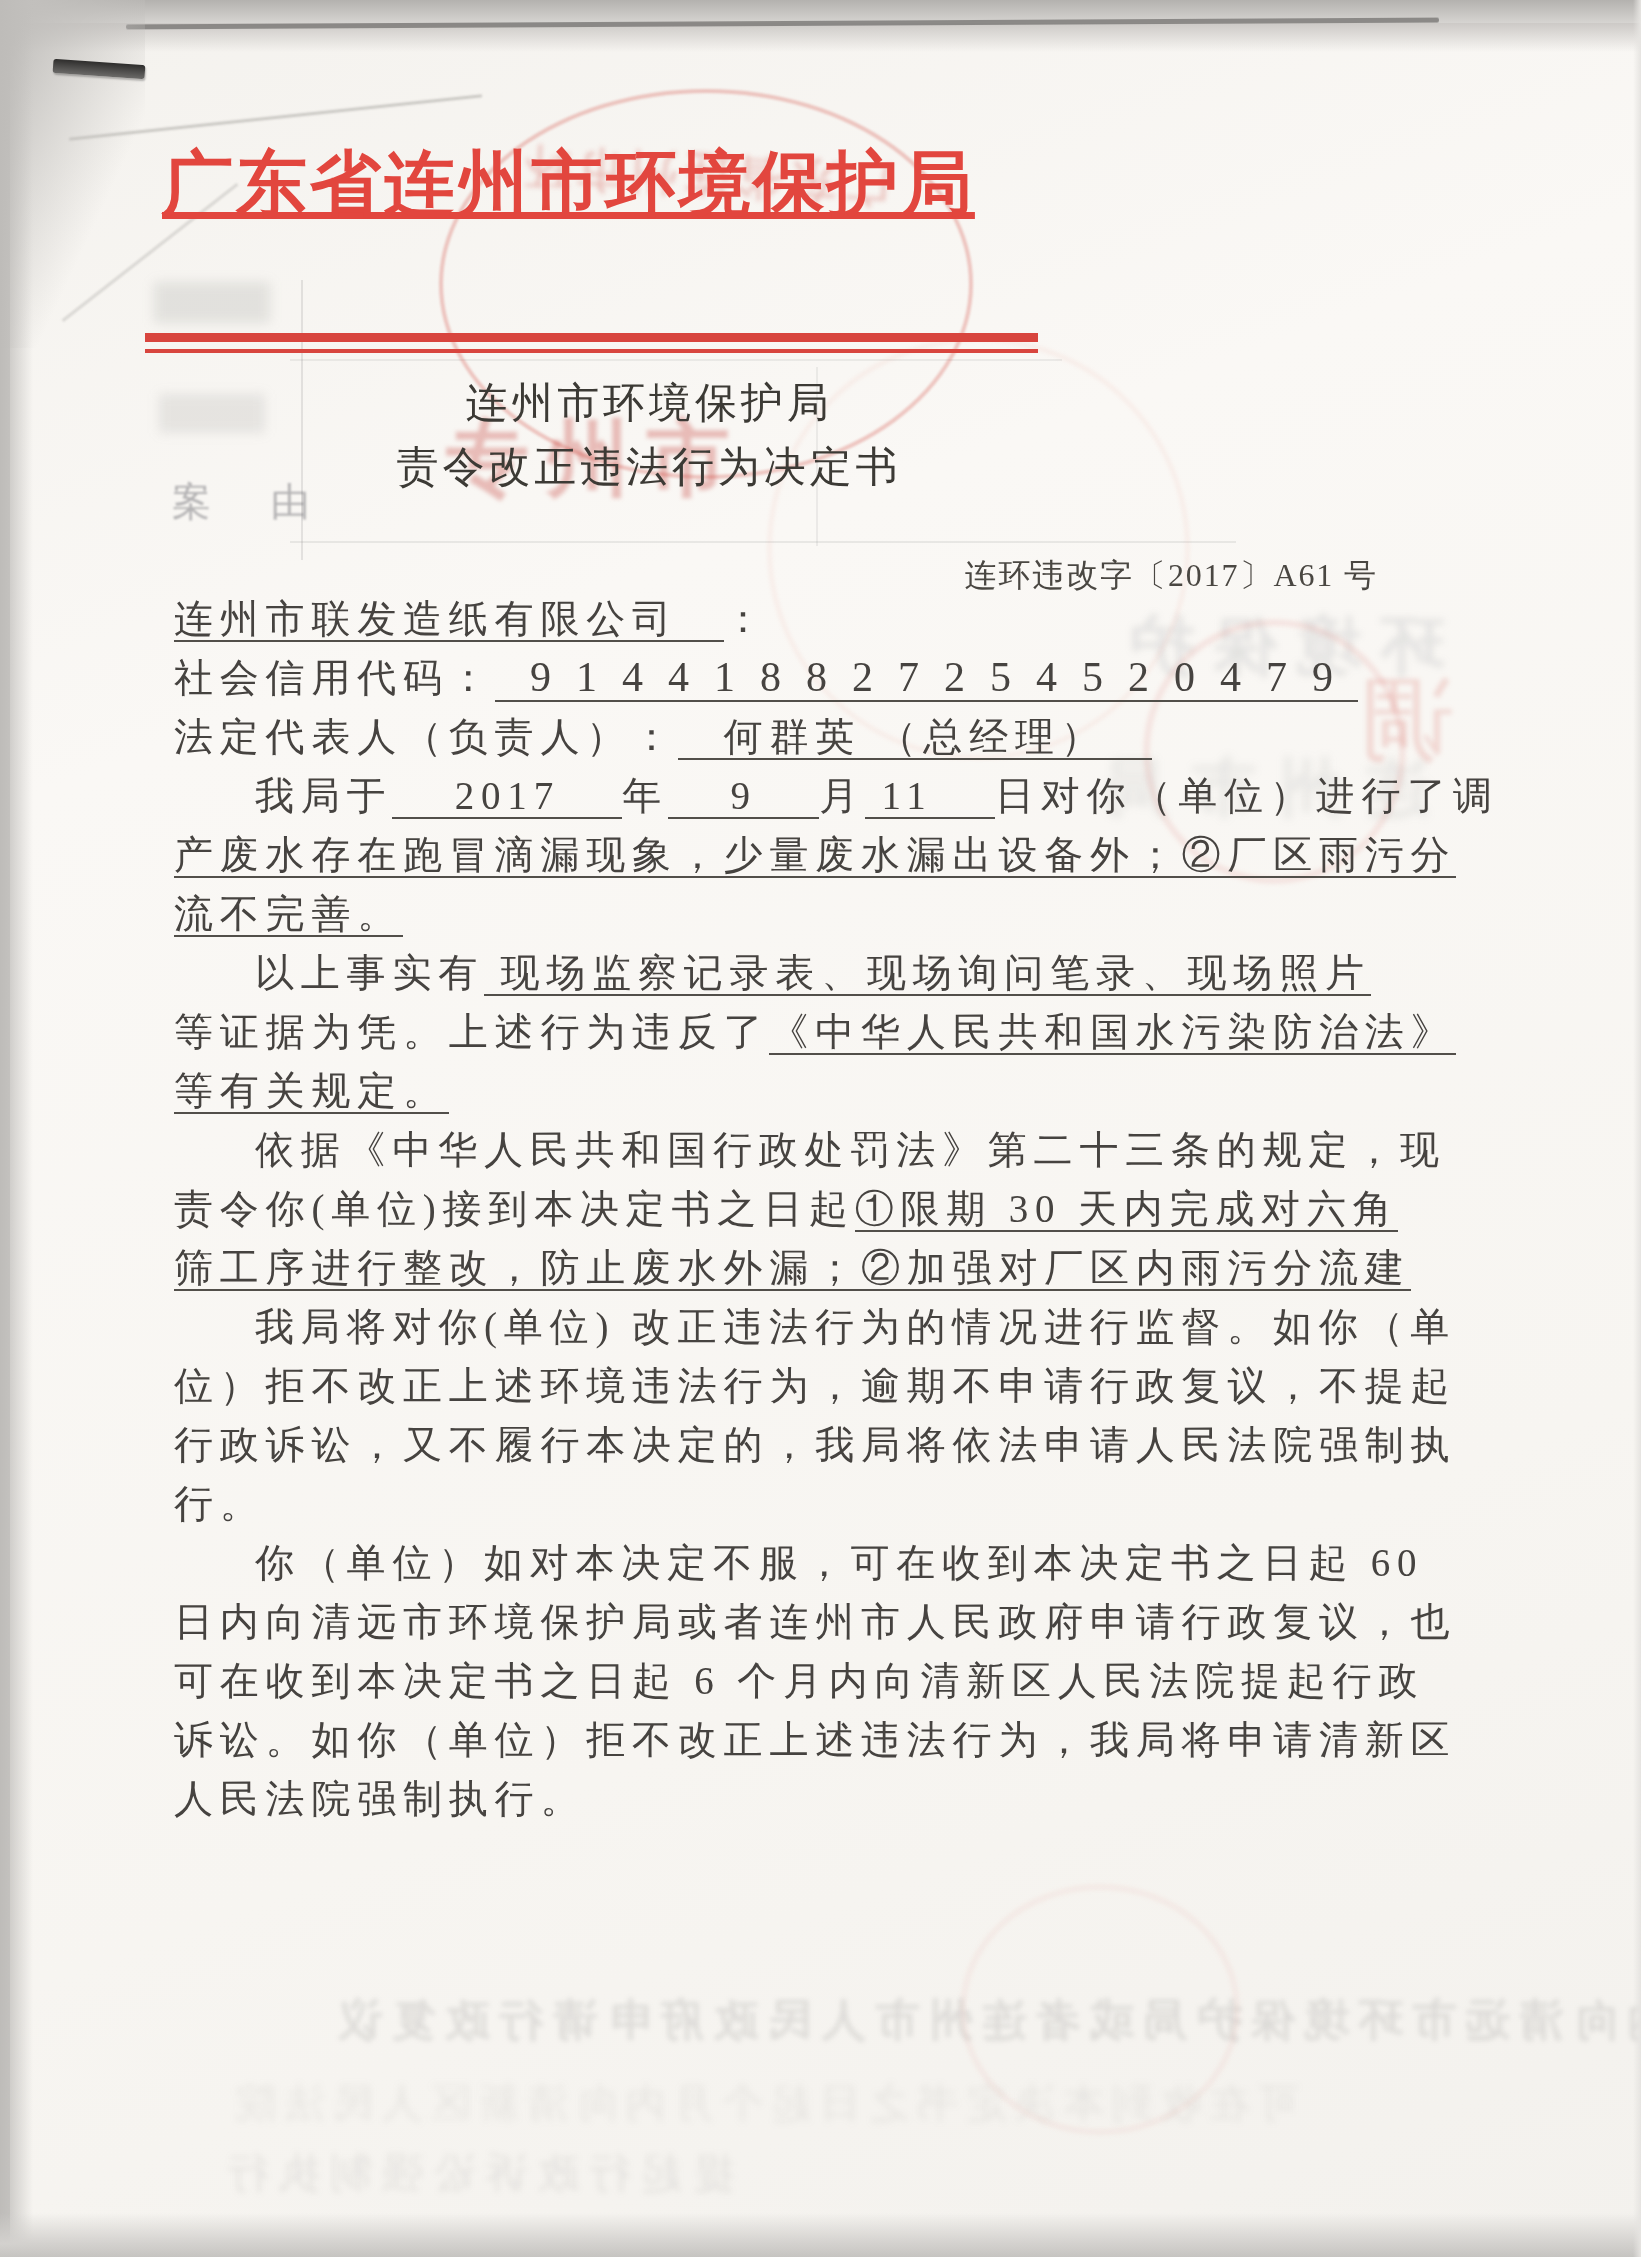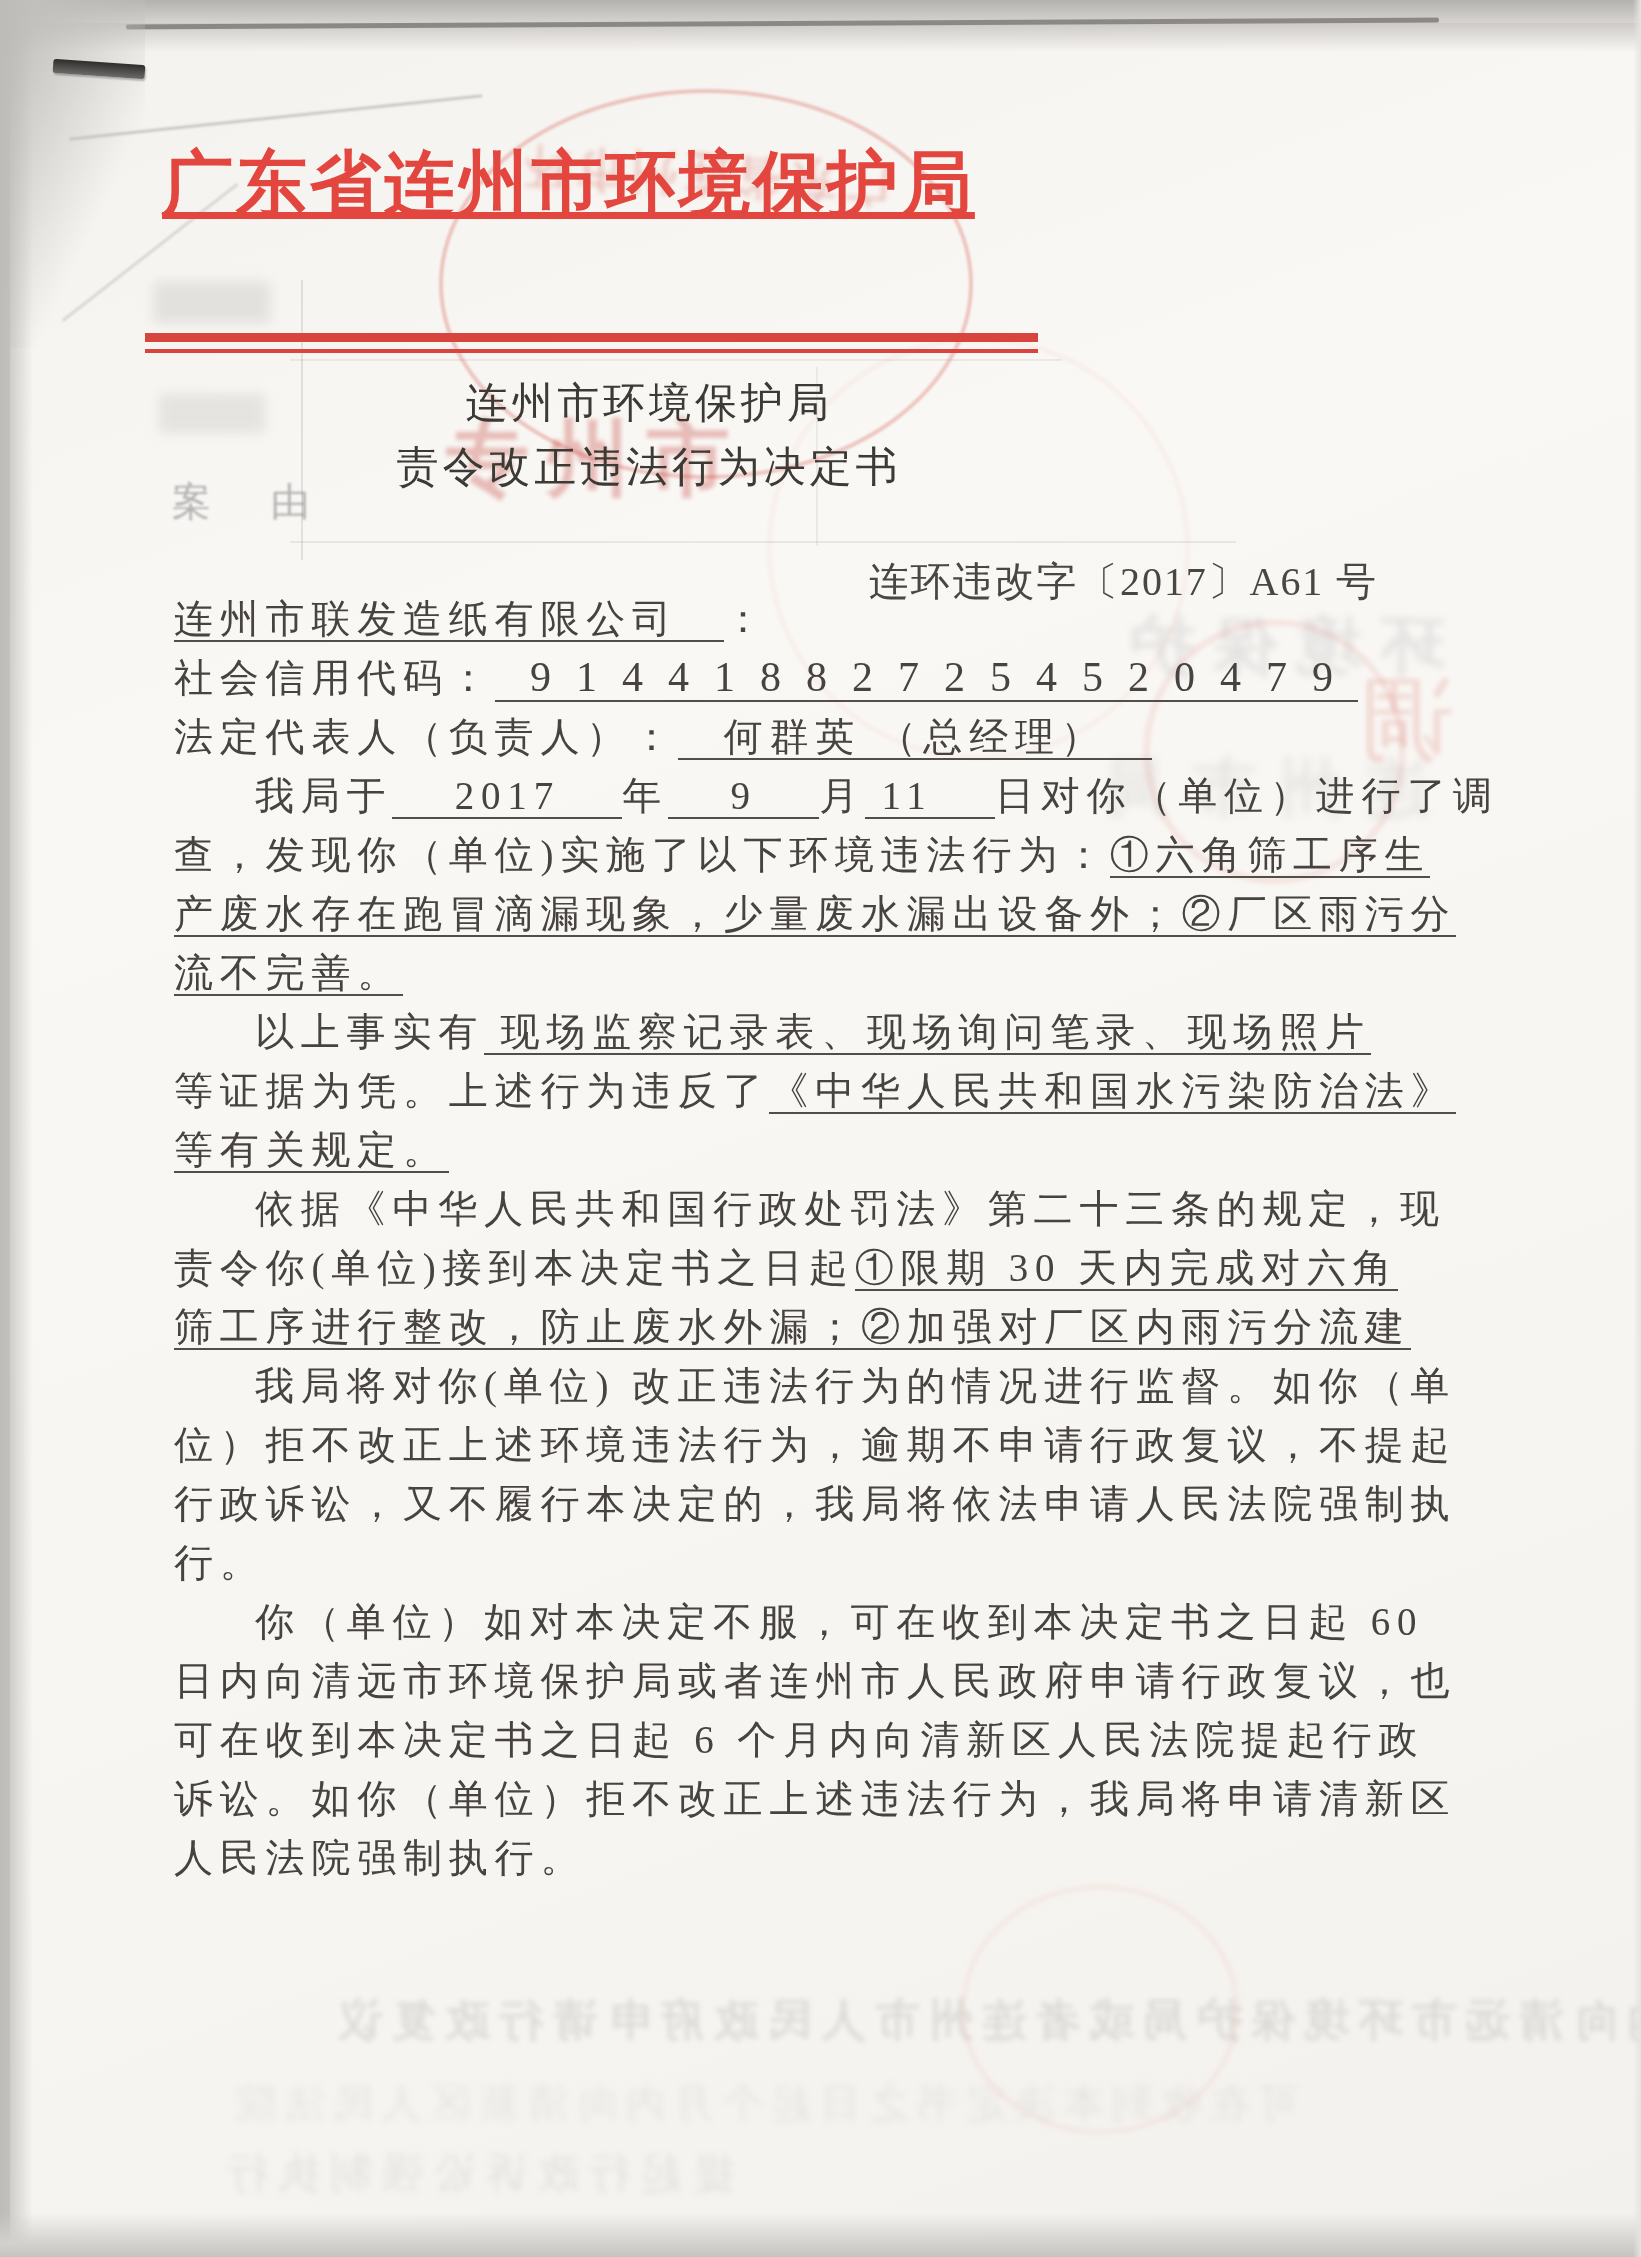--- a/index.html
+++ b/index.html
@@ -25,21 +25,21 @@
   .crease1{position:absolute;left:68px;top:116px;width:415px;height:2.9px;background:rgba(150,148,144,.45);transform:rotate(-6deg);filter:blur(1px);z-index:2;}
   .crease2{position:absolute;left:39px;top:251px;width:222px;height:2.9px;background:rgba(160,158,154,.35);transform:rotate(-38deg);filter:blur(1.2px);z-index:2;}
   
   .letterhead{position:absolute;left:162px;top:137px;font-size:71px;font-weight:bold;letter-spacing:2.9px;color:#e2463e;white-space:nowrap;z-index:3;text-decoration:underline;}
   .rule-thick{position:absolute;left:145px;top:333px;width:893px;height:8.7px;background:#d8453e;z-index:3;}
   .rule-thin{position:absolute;left:145px;top:349px;width:893px;height:3.9px;background:#d8453e;z-index:3;}
   
   .doc-title{position:absolute;left:0;top:372px;width:1298px;text-align:center;color:#3c3a35;z-index:3;}
   .doc-title .t1{font-size:42px;letter-spacing:3.9px;line-height:62px;}
   .doc-title .t2{font-size:42px;letter-spacing:3.9px;line-height:66px;}
-  .doc-no{position:absolute;right:263px;top:554px;font-size:40px;color:#4a4742;letter-spacing:1.9px;white-space:nowrap;z-index:3;}
+  .doc-no{position:absolute;right:263px;top:554px;font-size:32px;color:#4a4742;letter-spacing:1.9px;white-space:nowrap;z-index:3;}
   
   .doc-body{position:absolute;left:174px;top:589px;width:1305px;font-size:39px;line-height:59px;letter-spacing:6.8px;color:#464340;z-index:3;}
   .bline{white-space:nowrap;}
   .bline.indent{padding-left:81px;}
   .u{border-bottom:2.9px solid #524f4a;margin-top:40px;}
   .num{font-size:42px;letter-spacing:25px;}
   
   .bleed{position:absolute;pointer-events:none;white-space:nowrap;z-index:1;}
   .stamp-main{left:439px;top:89px;width:526px;height:382px;border:4.8px solid rgba(216,92,84,.32);border-radius:50%;filter:blur(1.2px);z-index:2;}
   .stamp-arc-text{left:526px;top:143px;width:367px;font-size:48px;color:rgba(205,75,66,.34);transform:rotate(183deg);filter:blur(2.4px);letter-spacing:5.8px;overflow:hidden;z-index:2;}
@@ -100,21 +100,20 @@
     <div class="t2">责令改正违法行为决定书</div>
   </div>
 
   <div class="doc-no">连环违改字〔2017〕A61 号</div>
 
   <div class="doc-body">
       <div class="bline"><span class="u">连州市联发造纸有限公司　</span><span class="">：</span></div>
       <div class="bline"><span class="">社会信用代码：</span><span class="u num"> 914418827254520479</span></div>
       <div class="bline"><span class="">法定代表人（负责人）：</span><span class="u">　何群英 （总经理）　</span></div>
       <div class="bline indent"><span class="">我局于</span><span class="u">　 2017 　</span><span class="">年</span><span class="u">　 9 　</span><span class="">月</span><span class="u"> 11 　</span><span class="">日对你（单位）进行了调</span></div>
-      <div class="bline"><span class="">查，发现你（单位)实施了以下环境违法行为：</span><span class="u">①六角筛工序生</span></div>
       <div class="bline"><span class="u">产废水存在跑冒滴漏现象，少量废水漏出设备外；②厂区雨污分</span></div>
       <div class="bline"><span class="u">流不完善。</span></div>
       <div class="bline indent"><span class="">以上事实有</span><span class="u"> 现场监察记录表、现场询问笔录、现场照片</span></div>
       <div class="bline"><span class="">等证据为凭。上述行为违反了</span><span class="u">《中华人民共和国水污染防治法》</span></div>
       <div class="bline"><span class="u">等有关规定。</span></div>
       <div class="bline indent"><span class="">依据《中华人民共和国行政处罚法》第二十三条的规定，现</span></div>
       <div class="bline"><span class="">责令你(单位)接到本决定书之日起</span><span class="u">①限期 30 天内完成对六角</span></div>
       <div class="bline"><span class="u">筛工序进行整改，防止废水外漏；②加强对厂区内雨污分流建</span></div>
       <div class="bline indent"><span class="">我局将对你(单位) 改正违法行为的情况进行监督。如你（单</span></div>
       <div class="bline"><span class="">位）拒不改正上述环境违法行为，逾期不申请行政复议，不提起</span></div>

